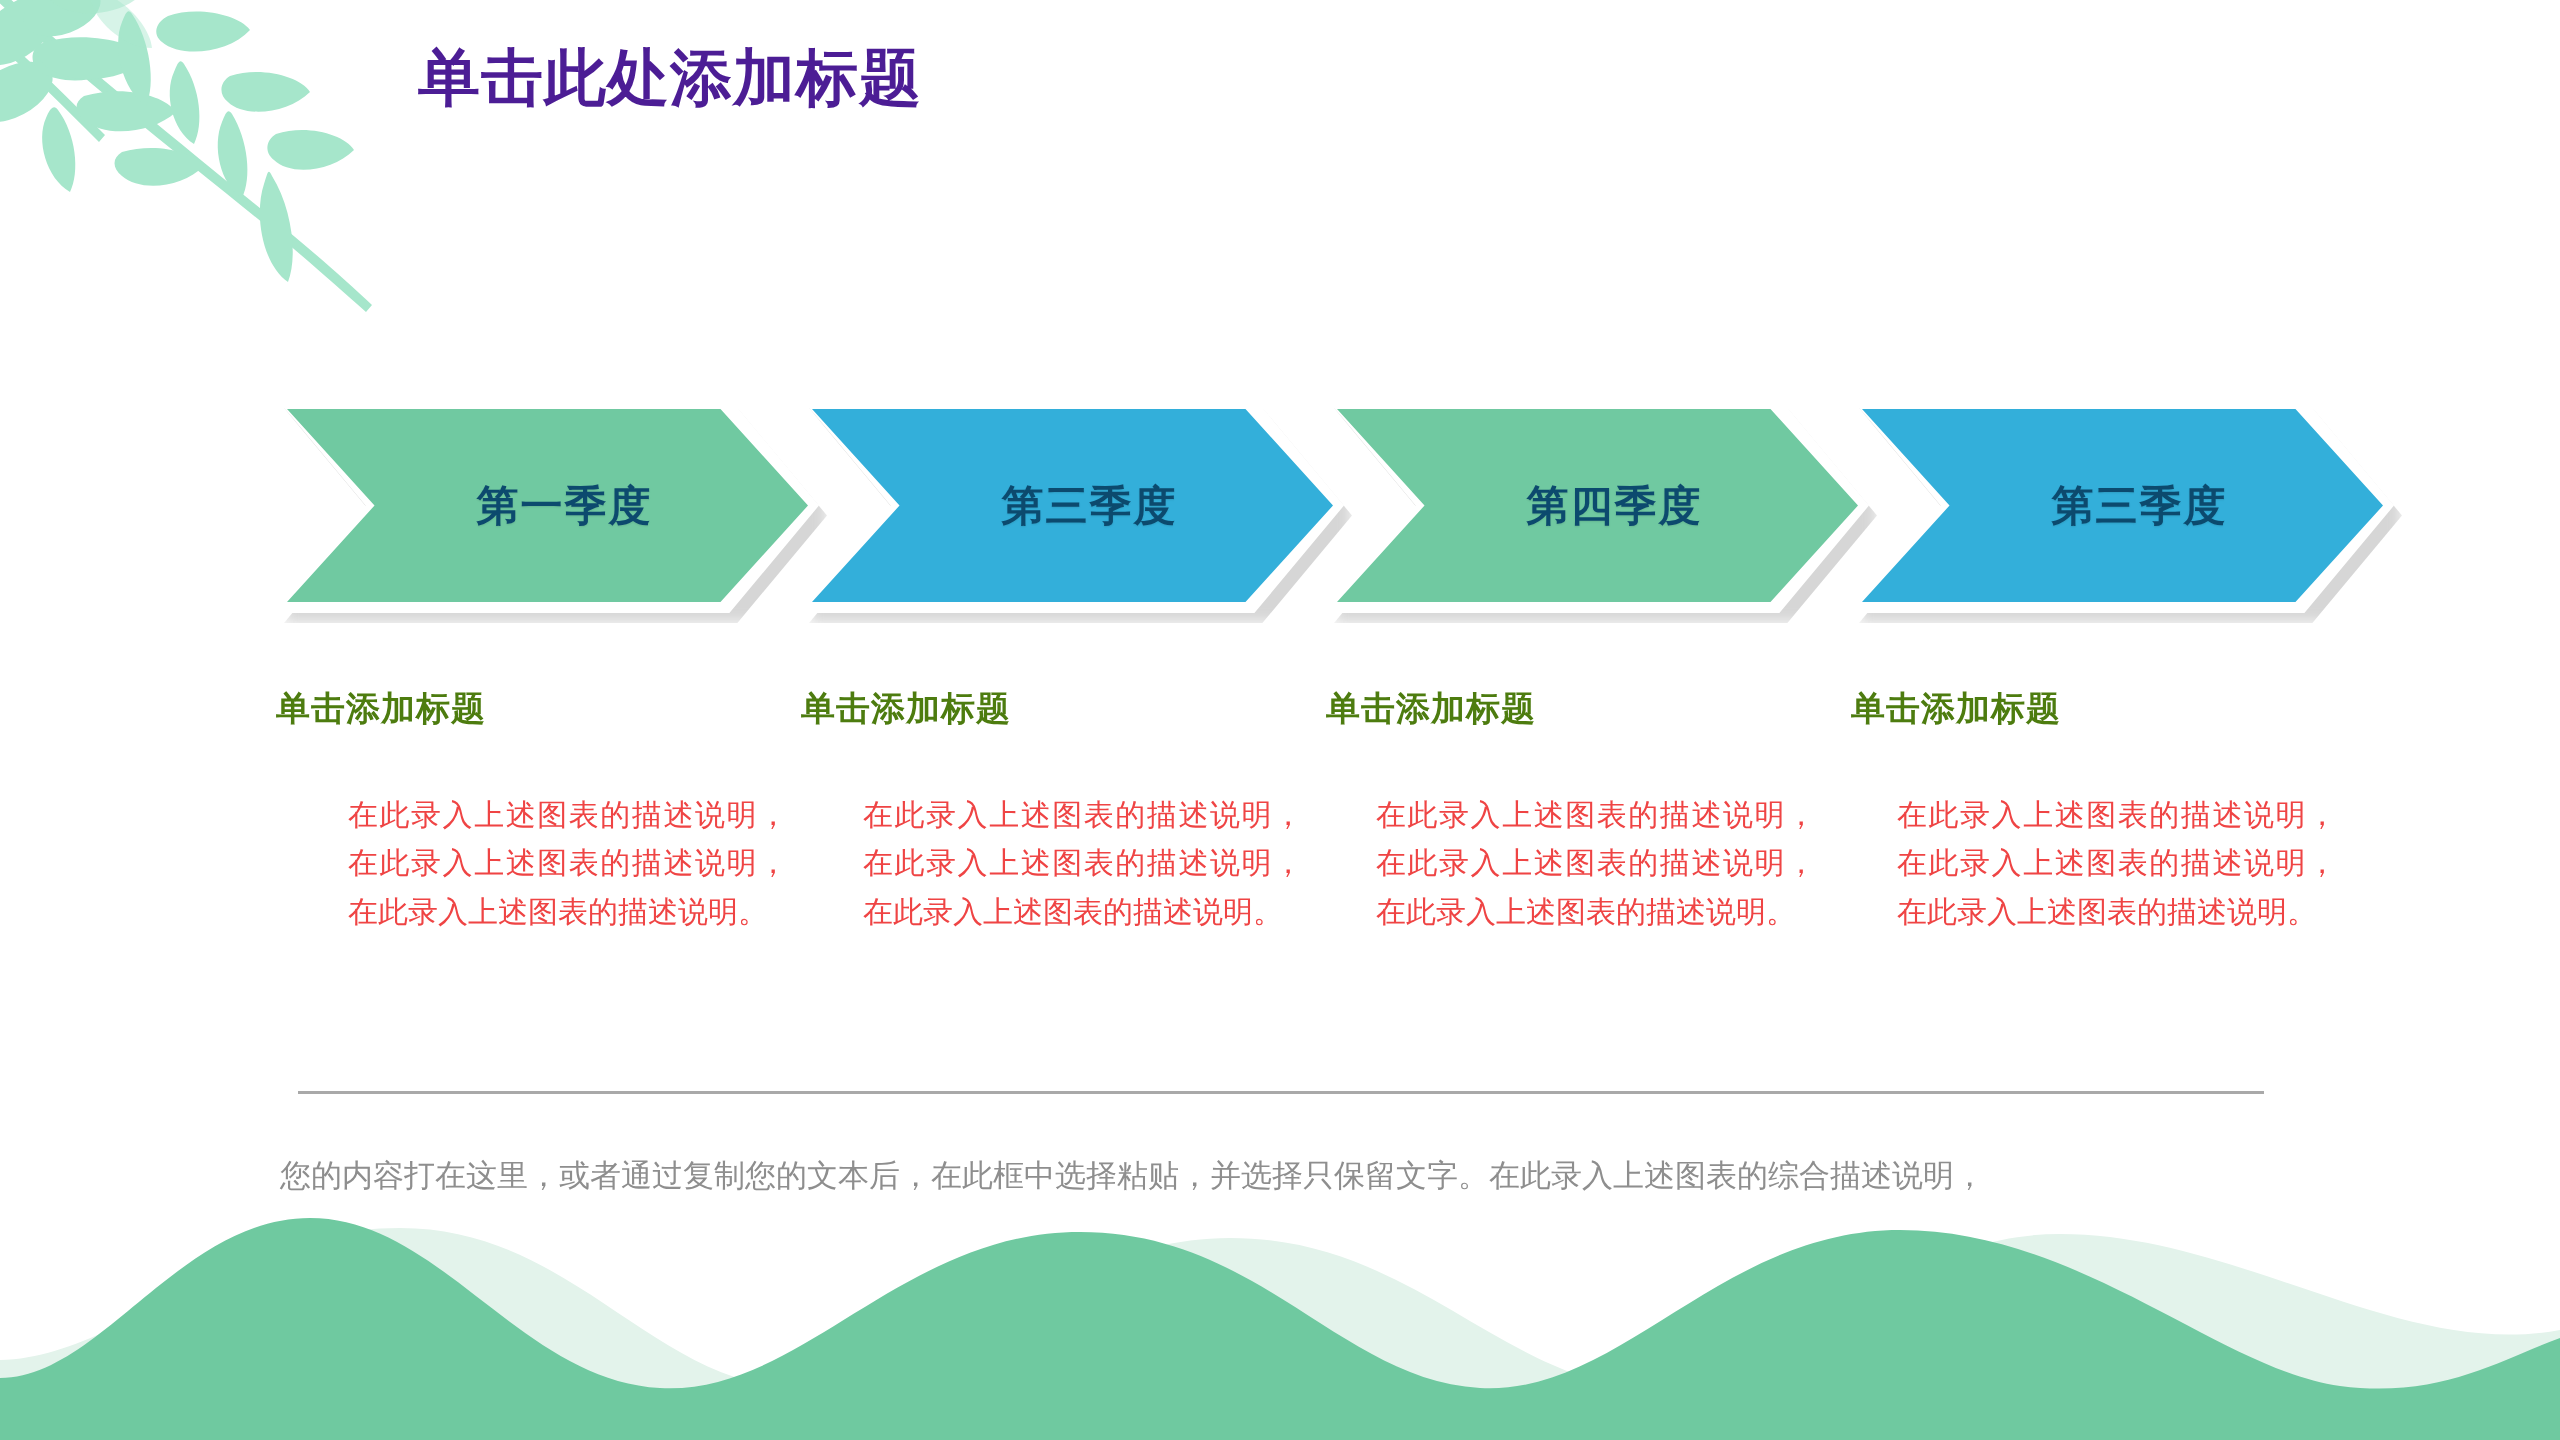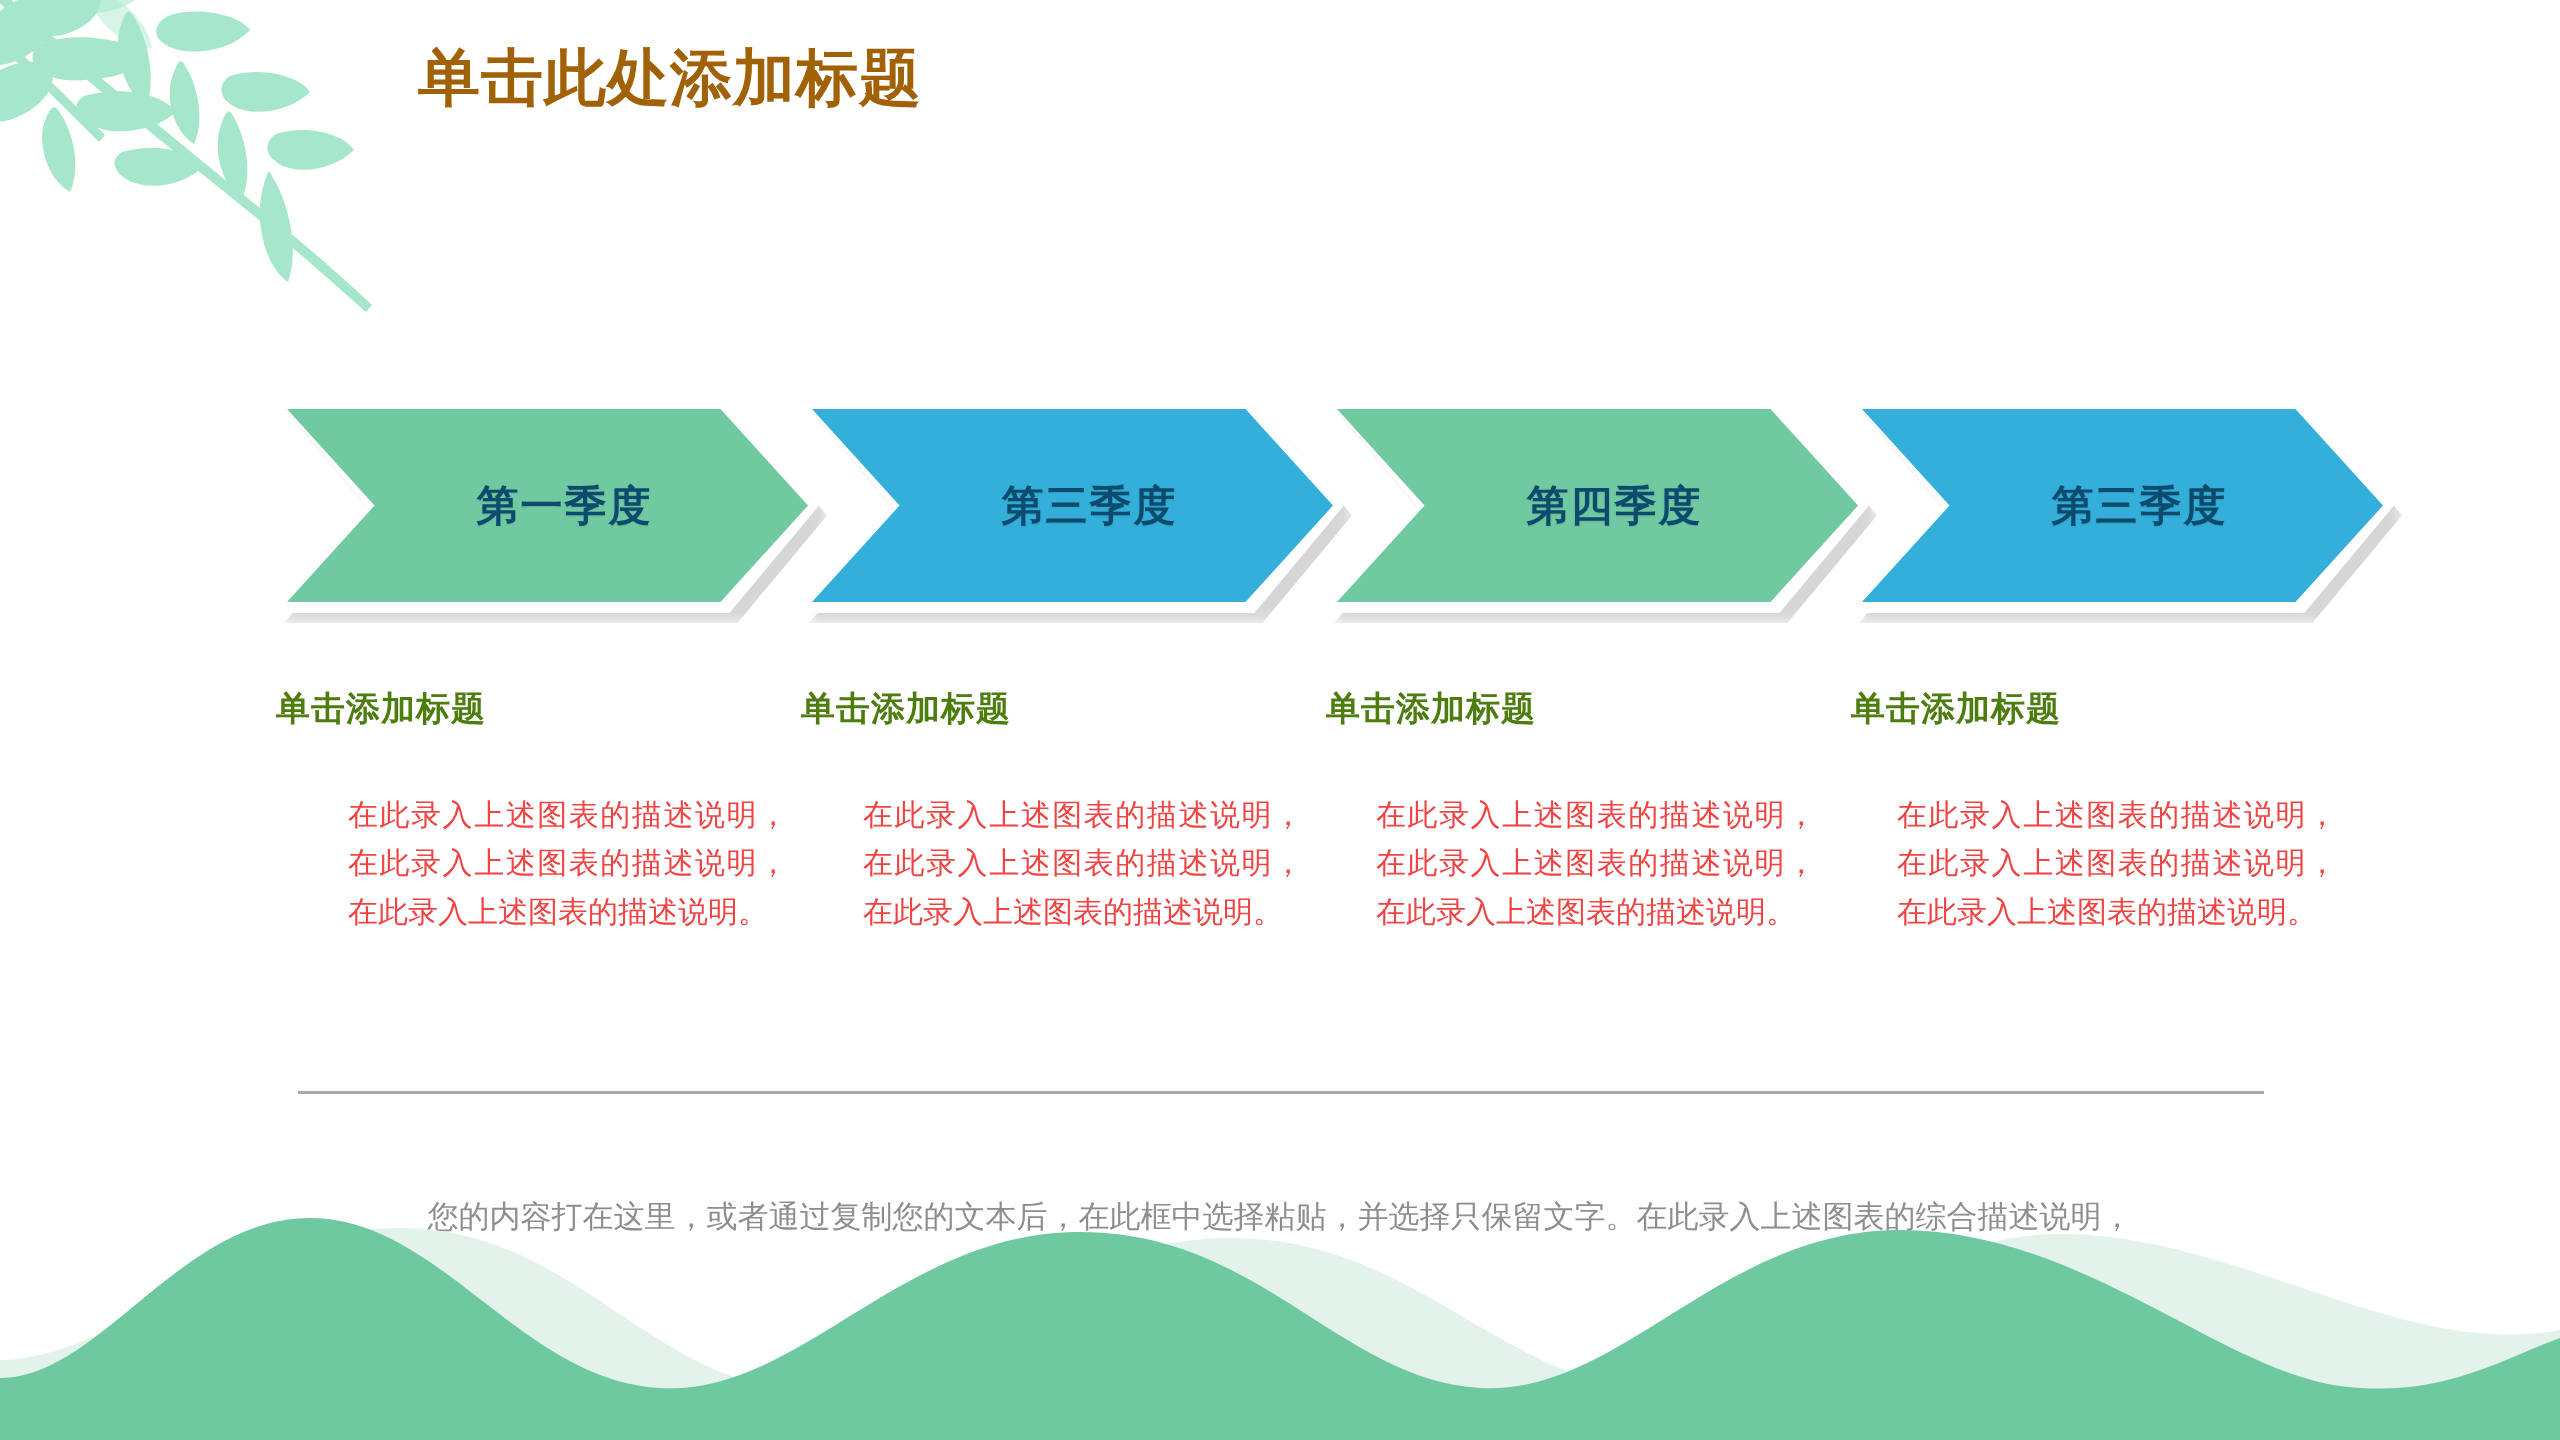--- a/index.html
+++ b/index.html
@@ -33,21 +33,21 @@
     pointer-events: none;
   }
 
   
   .slide-title {
     position: absolute;
     left: 418px;
     top: 42px;
     font-size: 62px;
     font-weight: bold;
-    color: #a16207;
+    color: #4c1d95;
     letter-spacing: 1px;
     line-height: 1.15;
     white-space: nowrap;
   }
 
   
   .chevron-row {
     position: absolute;
     left: 276px;
     top: 398px;
@@ -152,23 +152,22 @@
     top: 1091px;
     width: 1966px;
     height: 3px;
     background: #a9a9a9;
   }
 
   
   .summary {
     position: absolute;
     left: 280px;
-    top: 1192px;
+    top: 1151px;
     width: 2000px;
-    text-align: center;
     font-size: 31px;
     color: #8e8e8e;
     line-height: 1.62;
   }
   .summary .line { display: block; }
 </style>
 </head>
 <body>
 
 <svg class="deco-leaves" viewBox="0 0 420 330" xmlns="http://www.w3.org/2000/svg">

